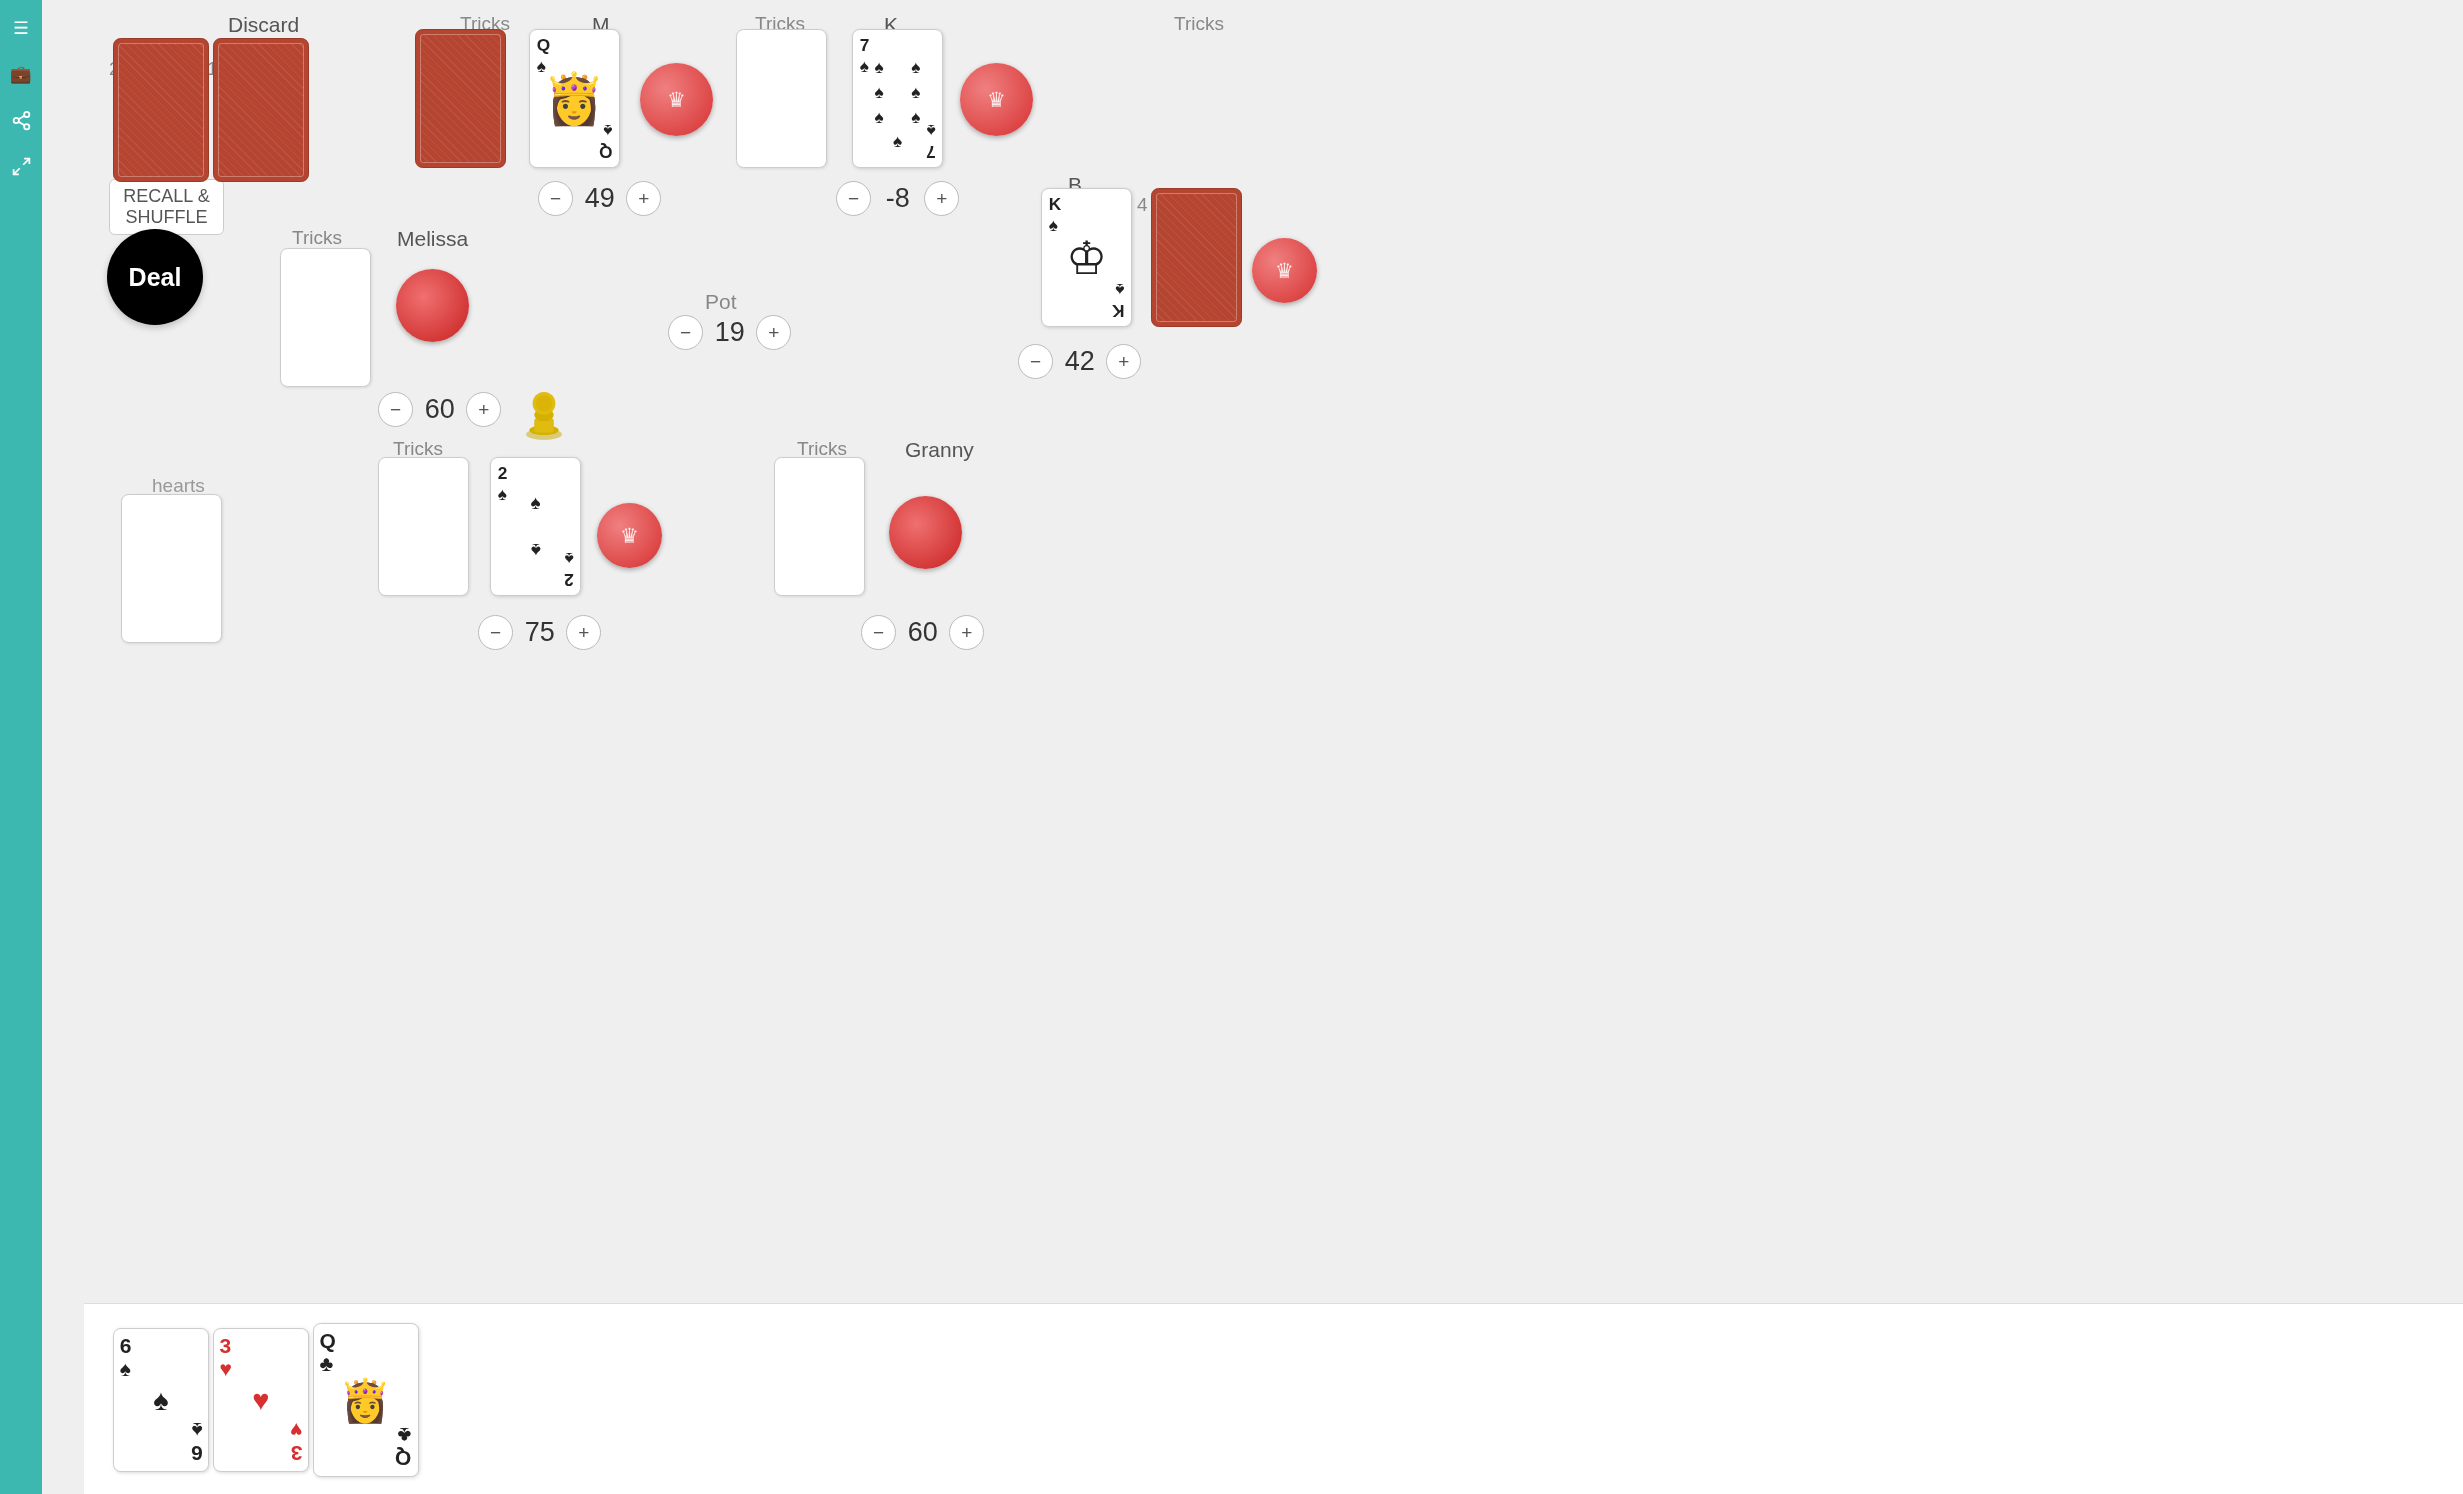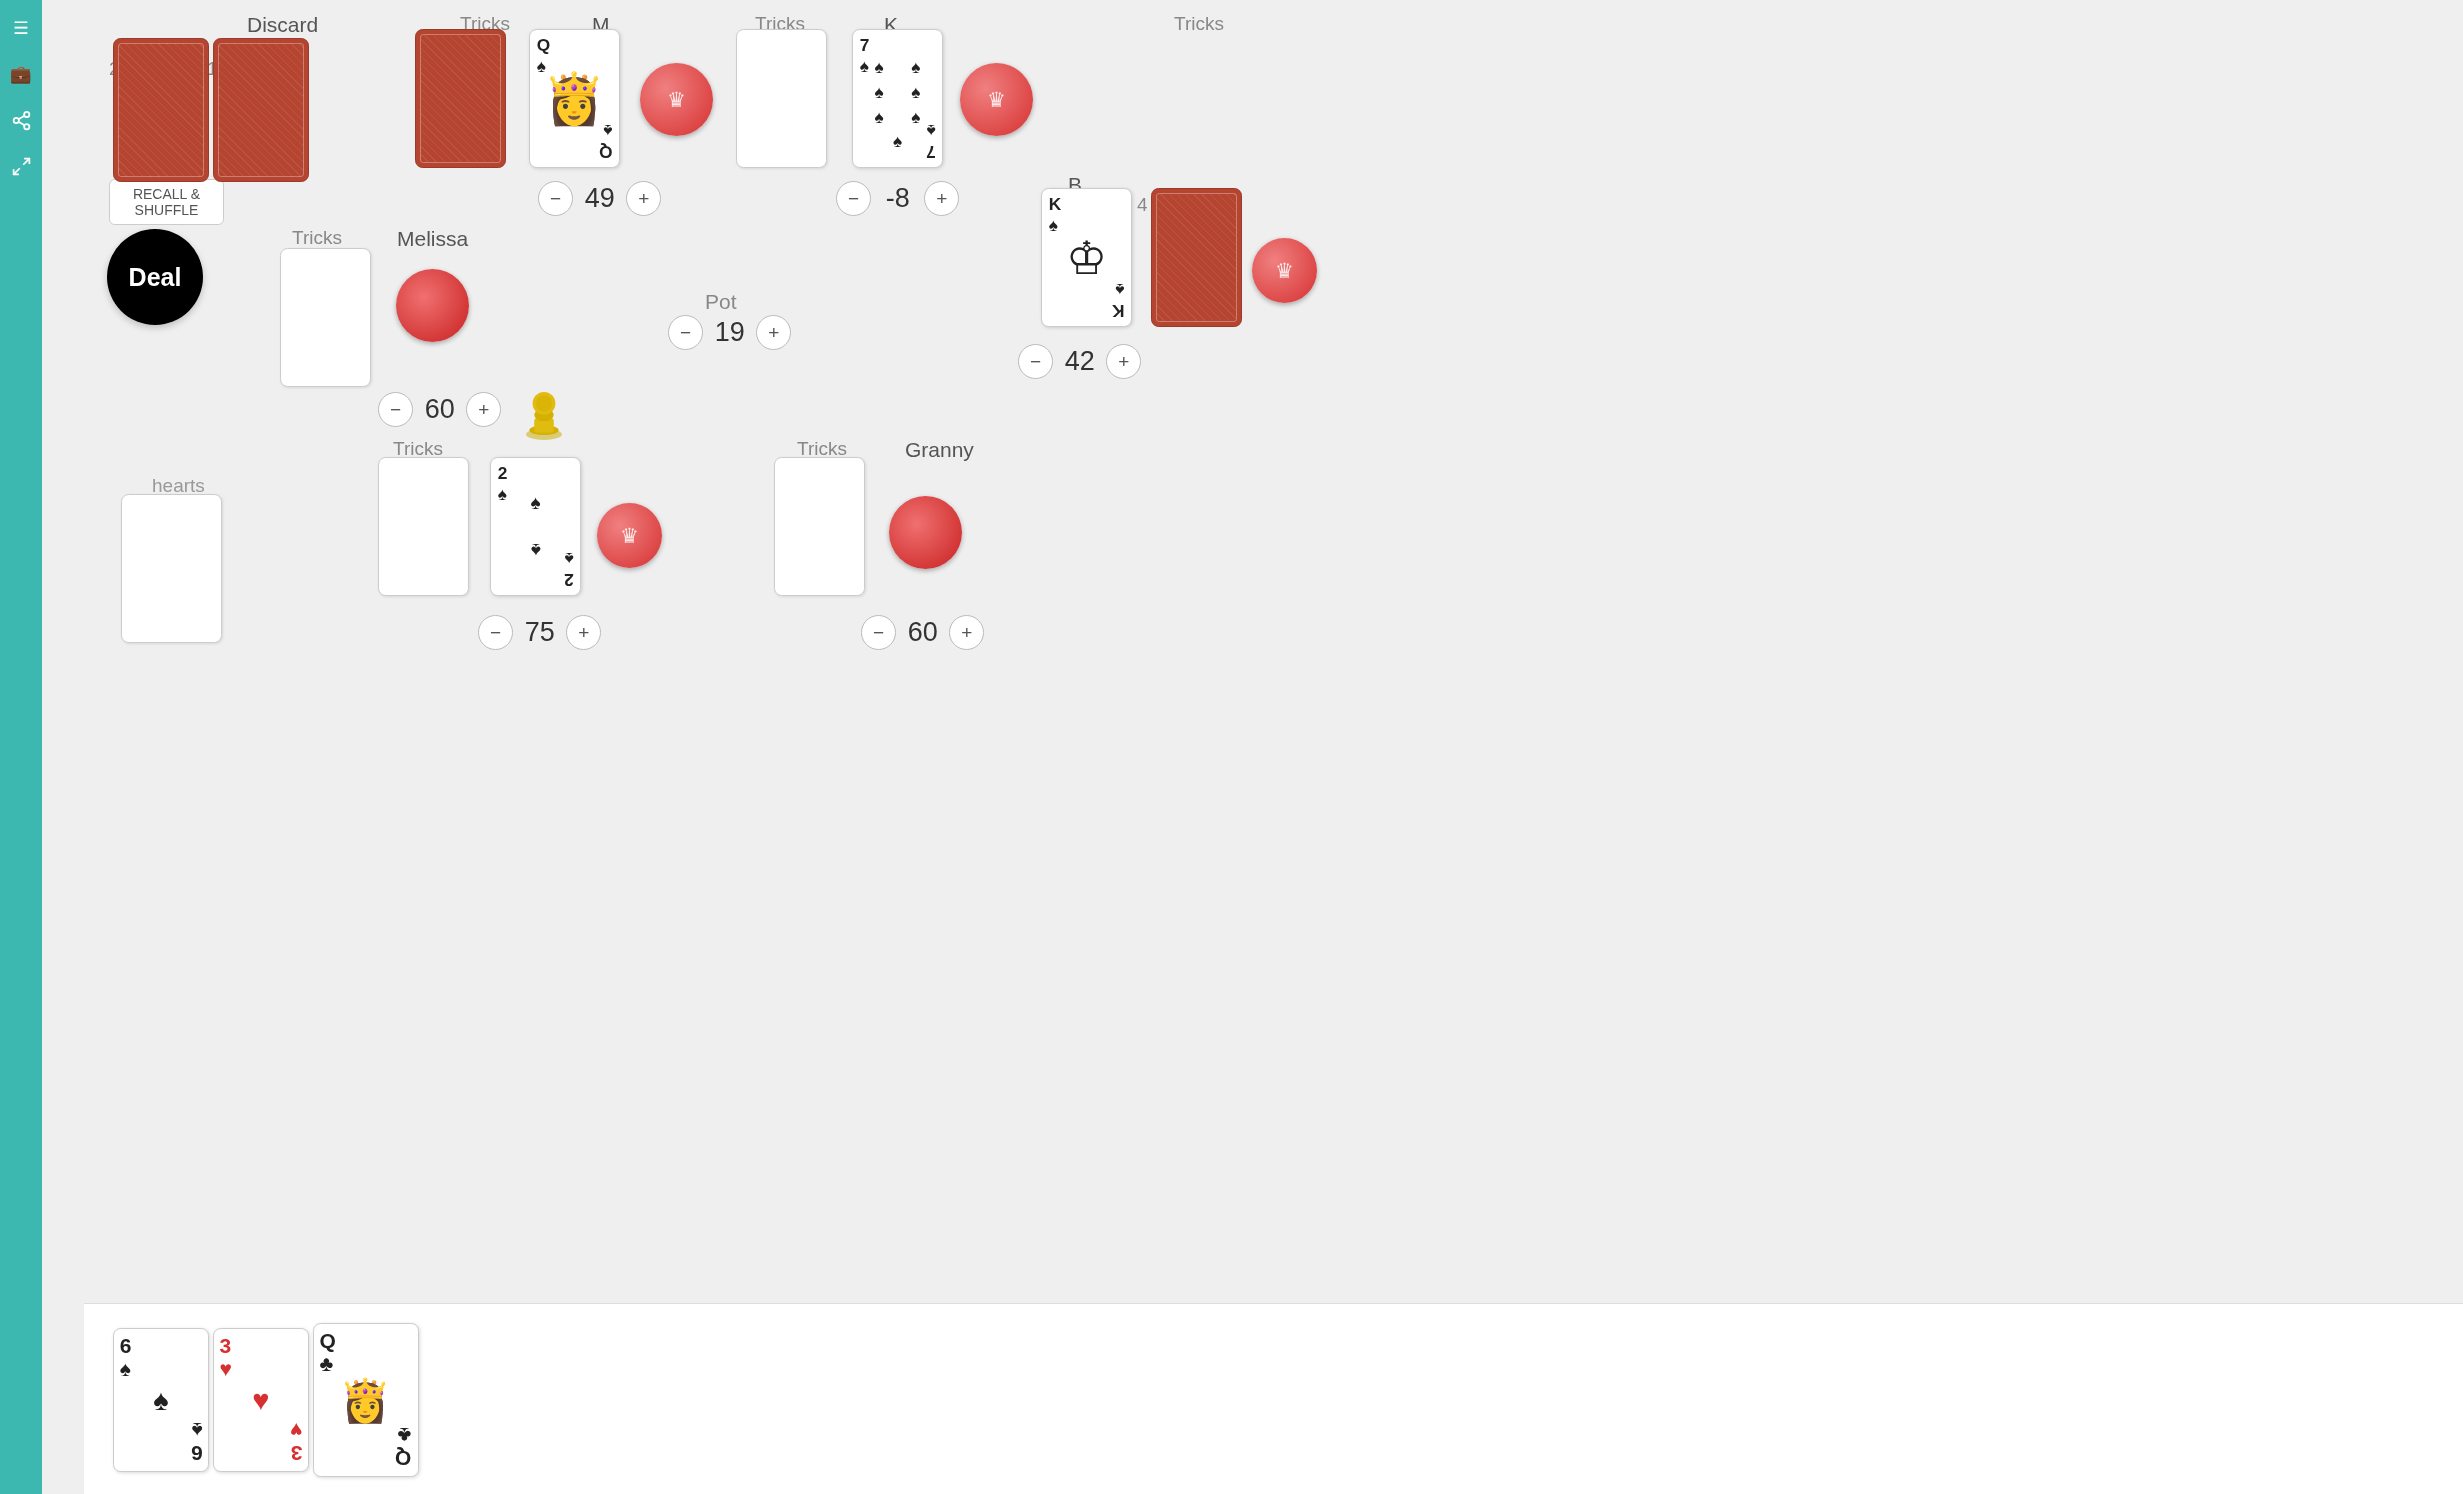--- a/index.html
+++ b/index.html
@@ -134,21 +134,21 @@
       box-shadow: 0 2.9px 7.7px rgba(0,0,0,0.2);
     }
 
     
     .recall-btn {
       position: absolute;
       background: white;
       border: 1.4px solid #ccc;
       border-radius: 5.8px;
       padding: 5.8px 11.5px;
-      font-size: 14px;
+      font-size: 18px;
       cursor: pointer;
       color: #555;
     }
 
     
     .tricks-label {
       position: absolute;
       font-size: 19px;
       color: #888;
     }
@@ -289,21 +289,21 @@
 
   <button class="recall-btn" style="left:67px; top:179px; width:115px;">
     <span>RECALL &amp;
 SHUFFLE</span>
   </button>
 
   <button class="deal-btn" style="left:65px; top:229px;">
     <span>Deal</span>
   </button>
 
-  <span class="player-label" style="left:205px; top:13.4px;">Discard</span>
+  <span class="player-label" style="left:186px; top:13.4px;">Discard</span>
 
   <span class="number-badge" style="left:67px; top:58px;">22</span>
 
   <span class="number-badge" style="left:165px; top:58px;">10</span>
 
   <div class="card-back" style="left:71px; top:38px; width:96px; height:144px;"></div>
 
   <div class="card-back" style="left:171px; top:38px; width:96px; height:144px;"></div>
 
   <span class="tricks-label" style="left:418px; top:13.4px;">Tricks</span>

